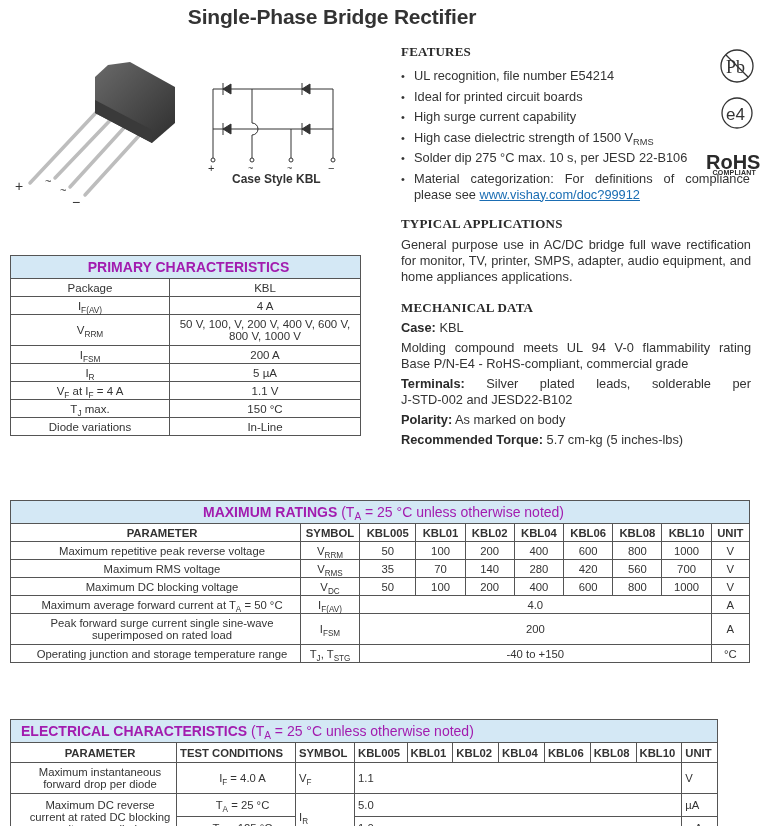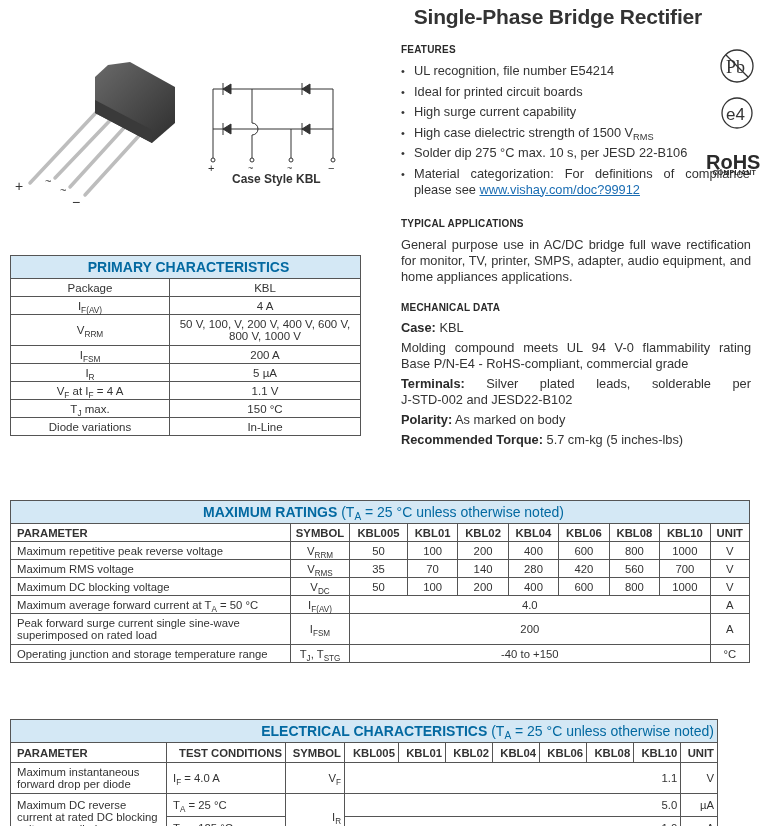--- a/index.html
+++ b/index.html
@@ -1,44 +1,44 @@
 <!DOCTYPE html>
 <html><head>
 <meta charset="utf-8">
 <style>
   html, body { margin: 0; padding: 0; background: #ffffff; }
   body { width: 760px; height: 826px; position: relative; overflow: hidden;
          font-family: "Liberation Sans", sans-serif; color: #333333; }
   .abs { position: absolute; }
-  .title { left: 0; width: 664px; top: 5px; text-align: right; font-size: 21px; font-weight: bold; color: #333; letter-spacing: -0.2px; padding-left: 38px; }
+  .title { left: 0; width: 664px; top: 5px; text-align: center; font-size: 21px; font-weight: bold; color: #333; letter-spacing: -0.2px; }
   sub { font-size: 72%; vertical-align: -3px; line-height: 0; }
-  .sect-h { font-weight: 900; font-size: 10px; color: #2a2a2a; letter-spacing: 0.2px; }
+  .sect-h { font-weight: 900; font-size: 13px; color: #2a2a2a; letter-spacing: 0.2px; font-family: Liberation Serif, serif; }
   .feat { left: 401px; top: 44px; width: 306px; }
   .feat ul { list-style: none; margin: 6px 0 0 0; padding: 0; font-size: 12.8px; line-height: 20.5px; }
   .feat li { position: relative; padding-left: 13px; }
   .feat li::before { content: "•"; position: absolute; left: 0; top: 0; font-size: 11px; }
   .feat li.last { width: 336px; line-height: 16px; margin-top: 2px; text-align: justify; }
   .link { color: #1a6db3; text-decoration: underline; }
   .body-txt { font-size: 12.8px; line-height: 16px; }
   .apps { left: 401px; top: 216px; width: 350px; }
   .apps p { margin: 5px 0 0 0; text-align: justify; }
   .mech { left: 401px; top: 300px; width: 350px; }
   .mech p { margin: 4px 0 0 0; text-align: justify; }
   b.lbl { font-weight: bold; color: #2a2a2a; }
   table { border-collapse: collapse; }
   .prim { left: 10px; top: 255px; width: 351px; font-size: 11.5px; }
   .prim td { border: 1px solid #555; text-align: center; padding: 0 4px; height: 17px; line-height: 12px; }
-  .tbl-head { background: #d4e8f5; text-align: left; font-weight: 900; font-size: 14px; padding-left: 10px !important; height: 22px !important; color: #0369a1; }
+  .tbl-head { background: #d4e8f5; text-align: left; font-weight: 900; font-size: 14px; padding-left: 10px !important; height: 22px !important; color: #a21caf; }
   .tbl-head span.cond { font-weight: normal; font-size: 14px; }
   .maxr { left: 10px; top: 500px; width: 740px; font-size: 11.3px; }
   .maxr td { border: 1px solid #555; text-align: center; height: 17px; padding: 0 3px; line-height: 12px; }
-  .maxr td.left, .elec td.left { text-align: left; padding-left: 6px; }
+  .maxr td.left, .elec td.left { text-align: center; padding-left: 16px; }
   .maxr tr.hdr td, .elec tr.hdr td { font-weight: bold; }
   .elec { left: 10px; top: 719px; width: 708px; font-size: 11.3px; }
-  .elec td { border: 1px solid #555; text-align: right; height: 19px; padding: 0 3px; line-height: 12px; }
+  .elec td { border: 1px solid #555; text-align: left; height: 19px; padding: 0 3px; line-height: 12px; }
   .badges { left: 706px; top: 47px; width: 50px; text-align: right; }
   .rohs { font-weight: 900; font-size: 20px; color: #2a2a2a; line-height: 14px; margin-top: 20px; }
   .rohs-sub { font-weight: bold; font-size: 7px; color: #2a2a2a; letter-spacing: 0.2px; }
   .caption { left: 232px; top: 172px; font-size: 12px; font-weight: bold; color: #333; }
 </style>
 </head>
 <body>
 
 <div class="abs title">Single-Phase Bridge Rectifier</div>
 

